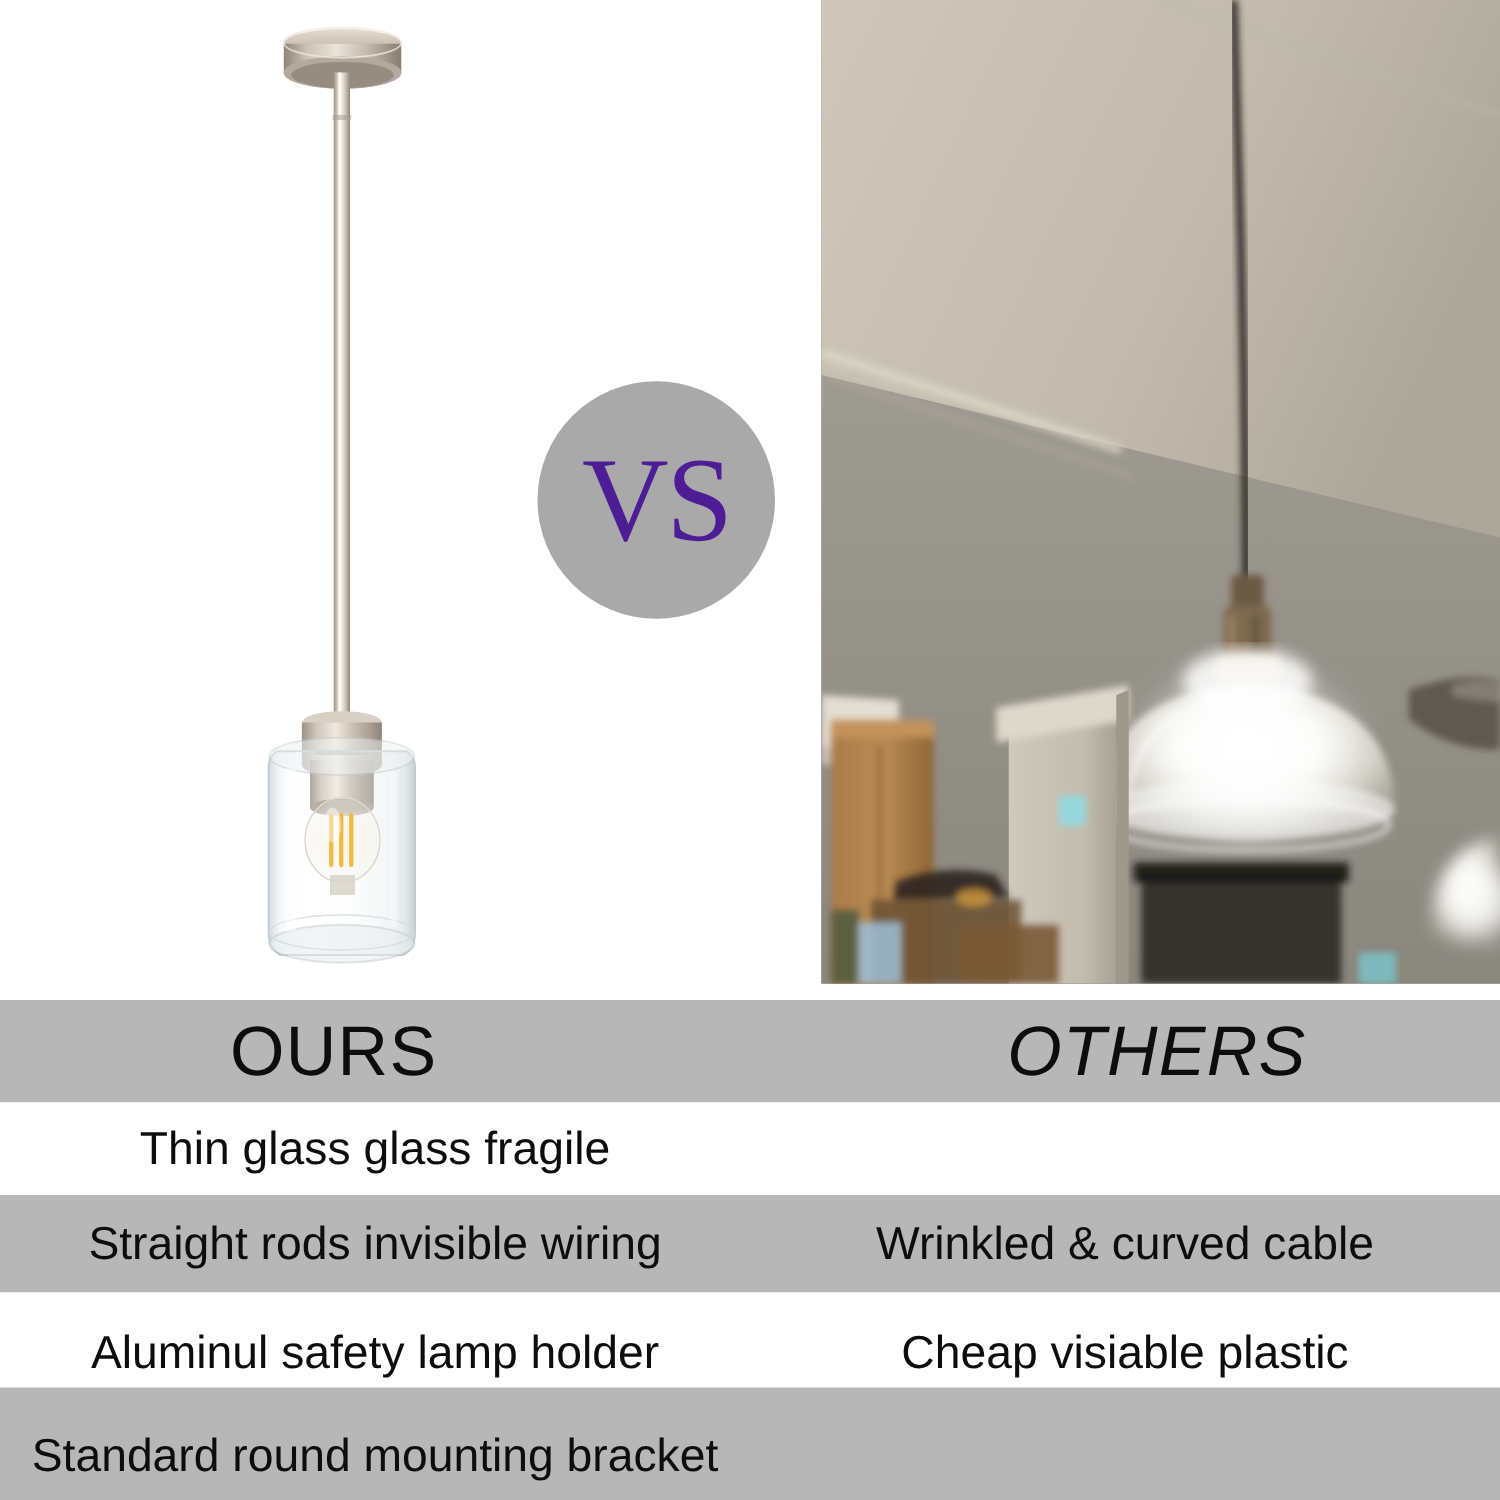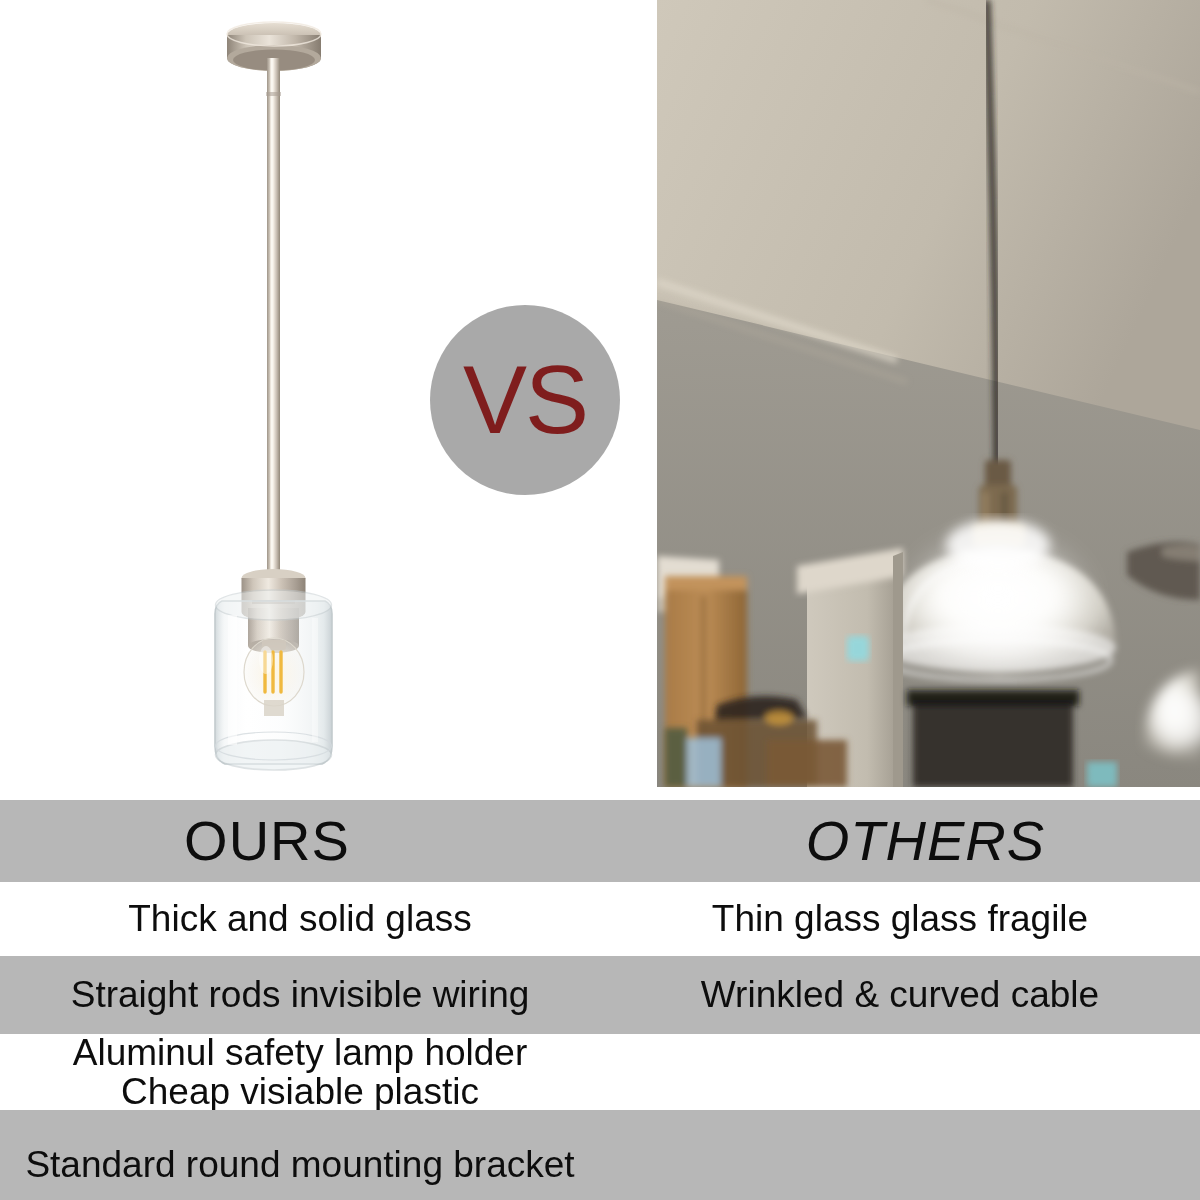--- a/index.html
+++ b/index.html
@@ -65,26 +65,26 @@
     width: 190px;
     height: 190px;
     border-radius: 50%;
     background: #a9a9a9;
     display: flex;
     align-items: center;
     justify-content: center;
     z-index: 6;
   }
   .vs-badge span {
-    color: #7f1d1d;
+    color: #4c1d95;
     font-size: 96px;
     font-weight: 400;
     letter-spacing: -2px;
     line-height: 1;
-    font-family: Liberation Sans, sans-serif;
+    font-family: Liberation Serif, serif;
   }
 
   
   .table {
     position: absolute;
     left: 0;
     top: 800px;
     width: 1200px;
     height: 400px;
   }
@@ -120,21 +120,21 @@
   .data-row { height: 76px; }
   .data-row .cell {
     font-size: 37px;
     font-weight: 400;
     line-height: 1.05;
     white-space: nowrap;
   }
 
   .r1 { top: 82px;  height: 74px; }
   .r2 { top: 156px; height: 78px; }
-  .r3 { top: 234px; height: 96px; flex-direction: column; }
+  .r3 { top: 234px; height: 96px; }
   .r4 { top: 310px; height: 110px; }
 </style>
 </head>
 <body>
 
 <div id="page">
 
   <div class="hero">
 
     <div class="product-panel">
@@ -358,21 +358,20 @@
   </div>
 
   <div class="table">
 
     <div class="row shade head-row">
       <div class="cell left">OURS</div>
       <div class="cell right">OTHERS</div>
     </div>
 
     <div class="row plain data-row r1">
-      <div class="cell">Thick and solid glass</div>
       <div class="cell">Thin glass glass fragile</div>
     </div>
 
     <div class="row shade data-row r2">
       <div class="cell">Straight rods invisible wiring</div>
       <div class="cell">Wrinkled &amp; curved cable</div>
     </div>
 
     <div class="row plain data-row r3">
       <div class="cell">Aluminul safety lamp holder</div>

